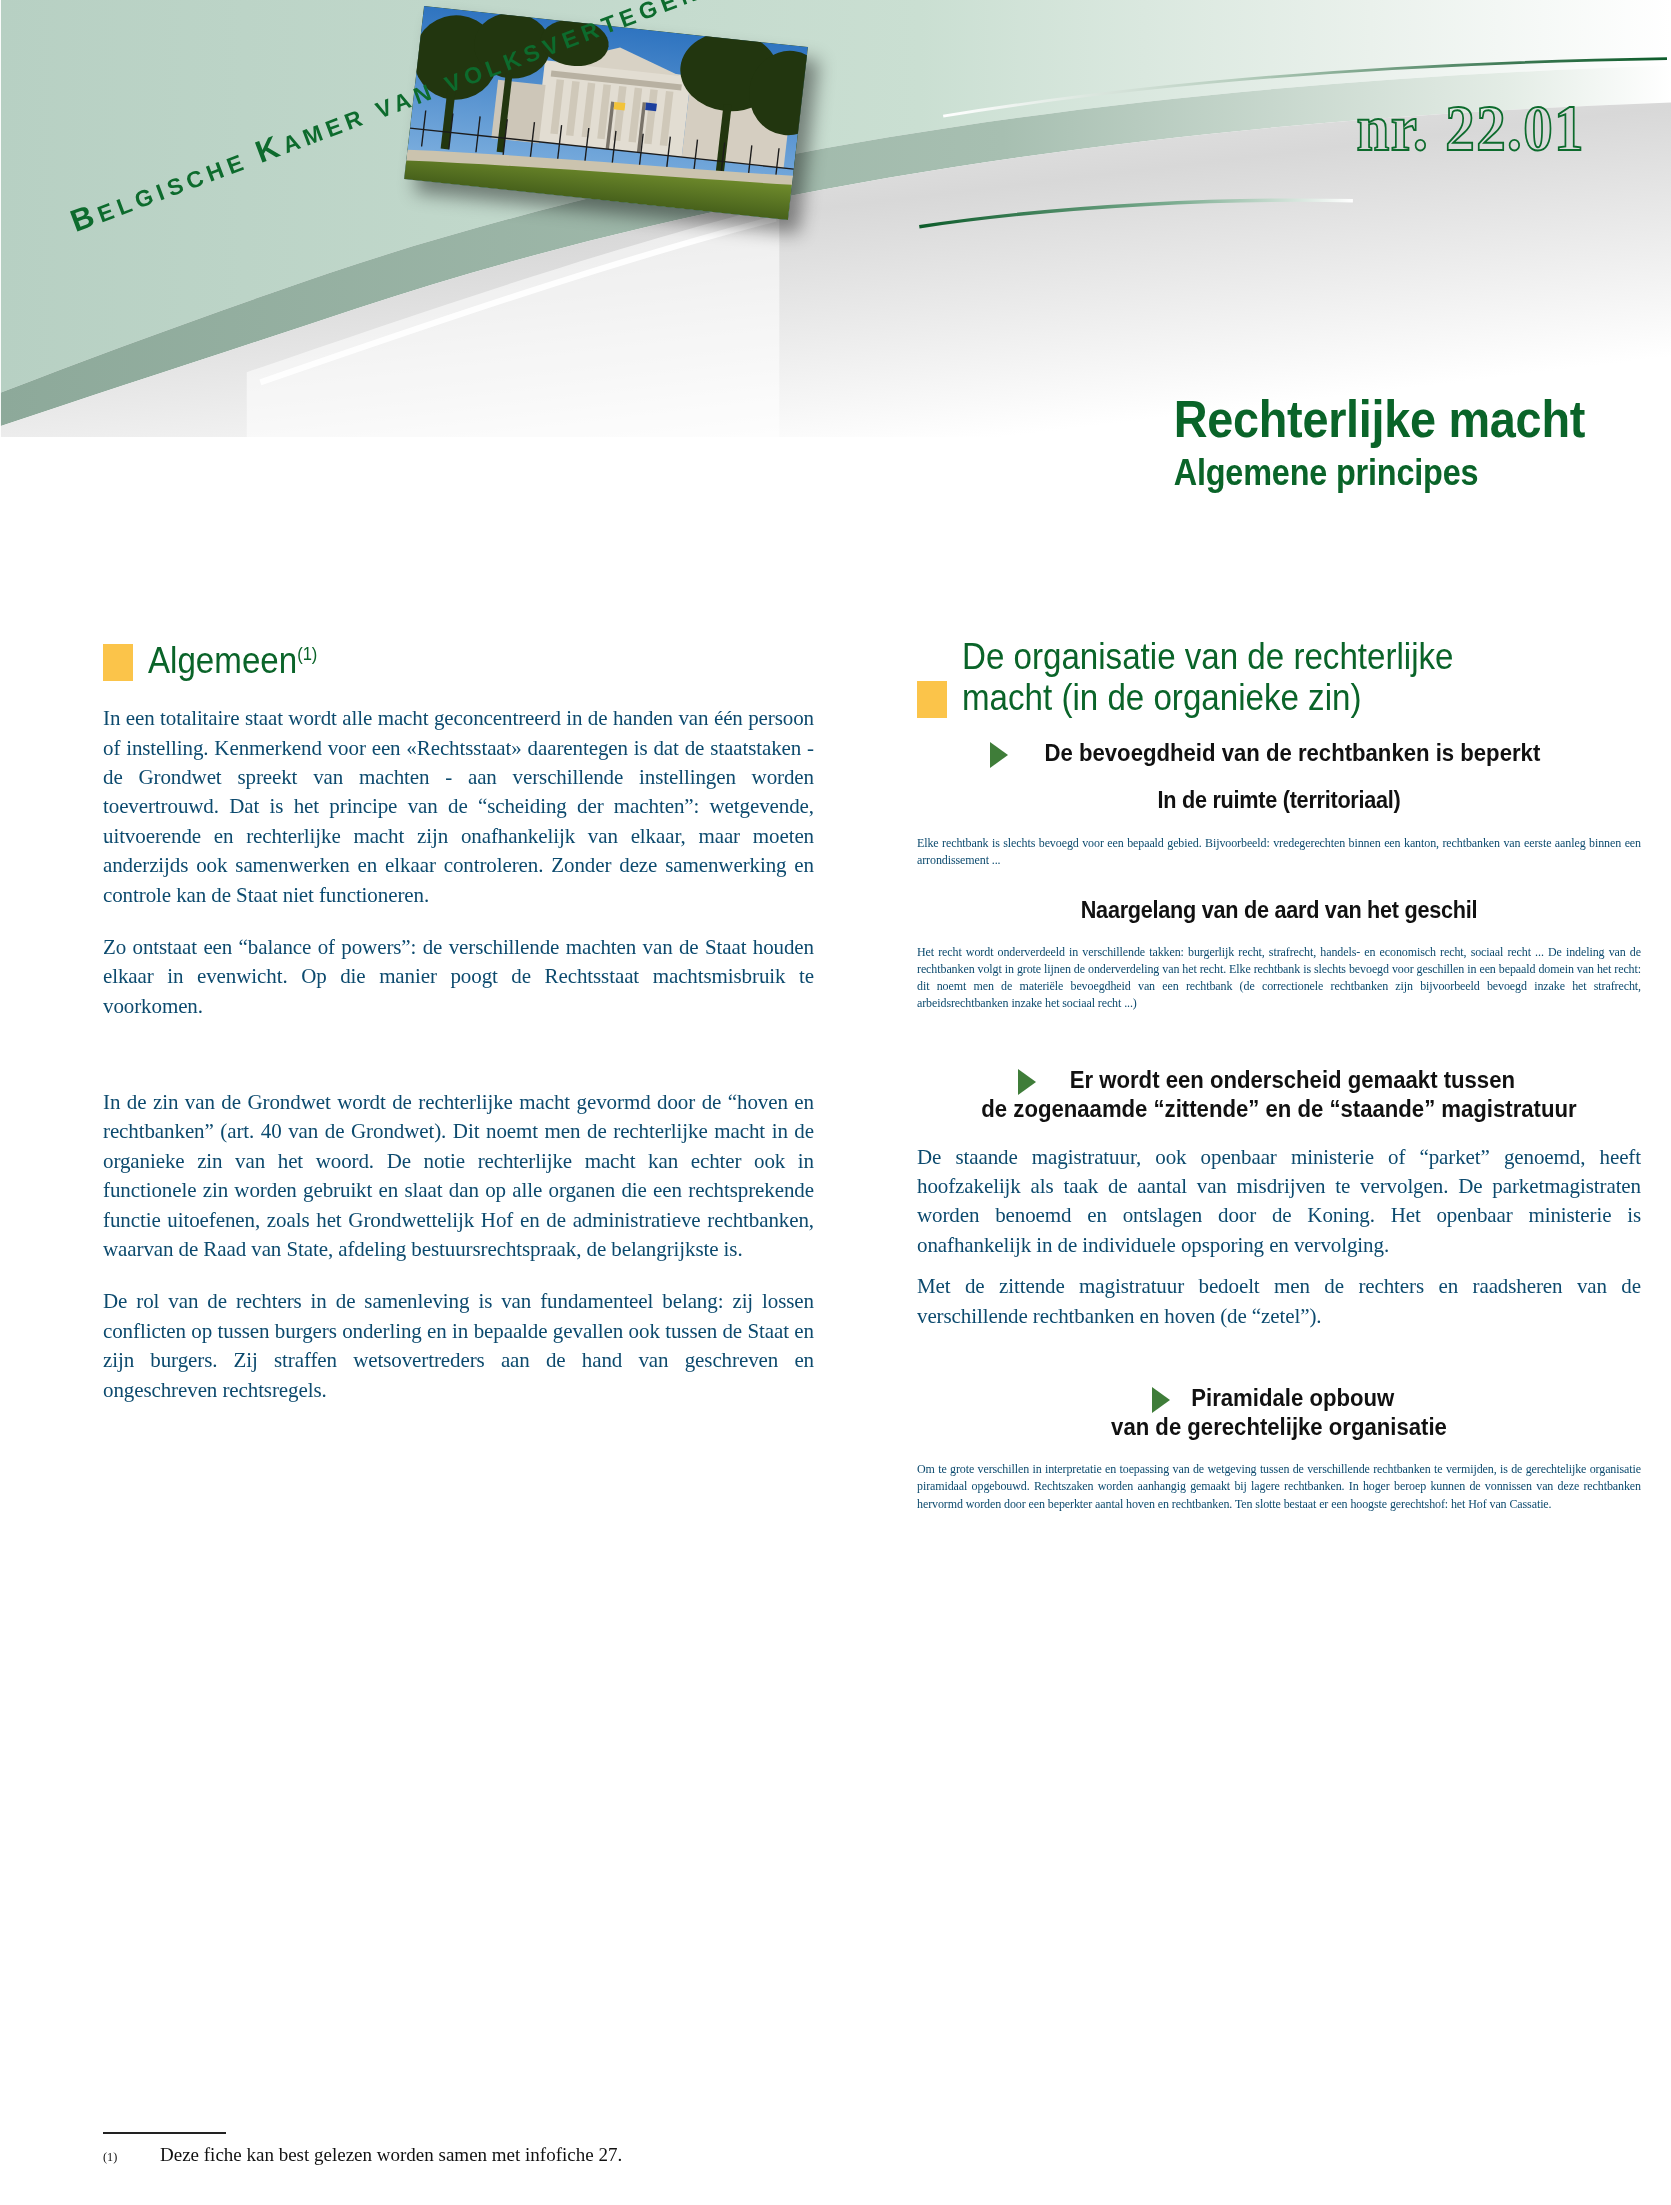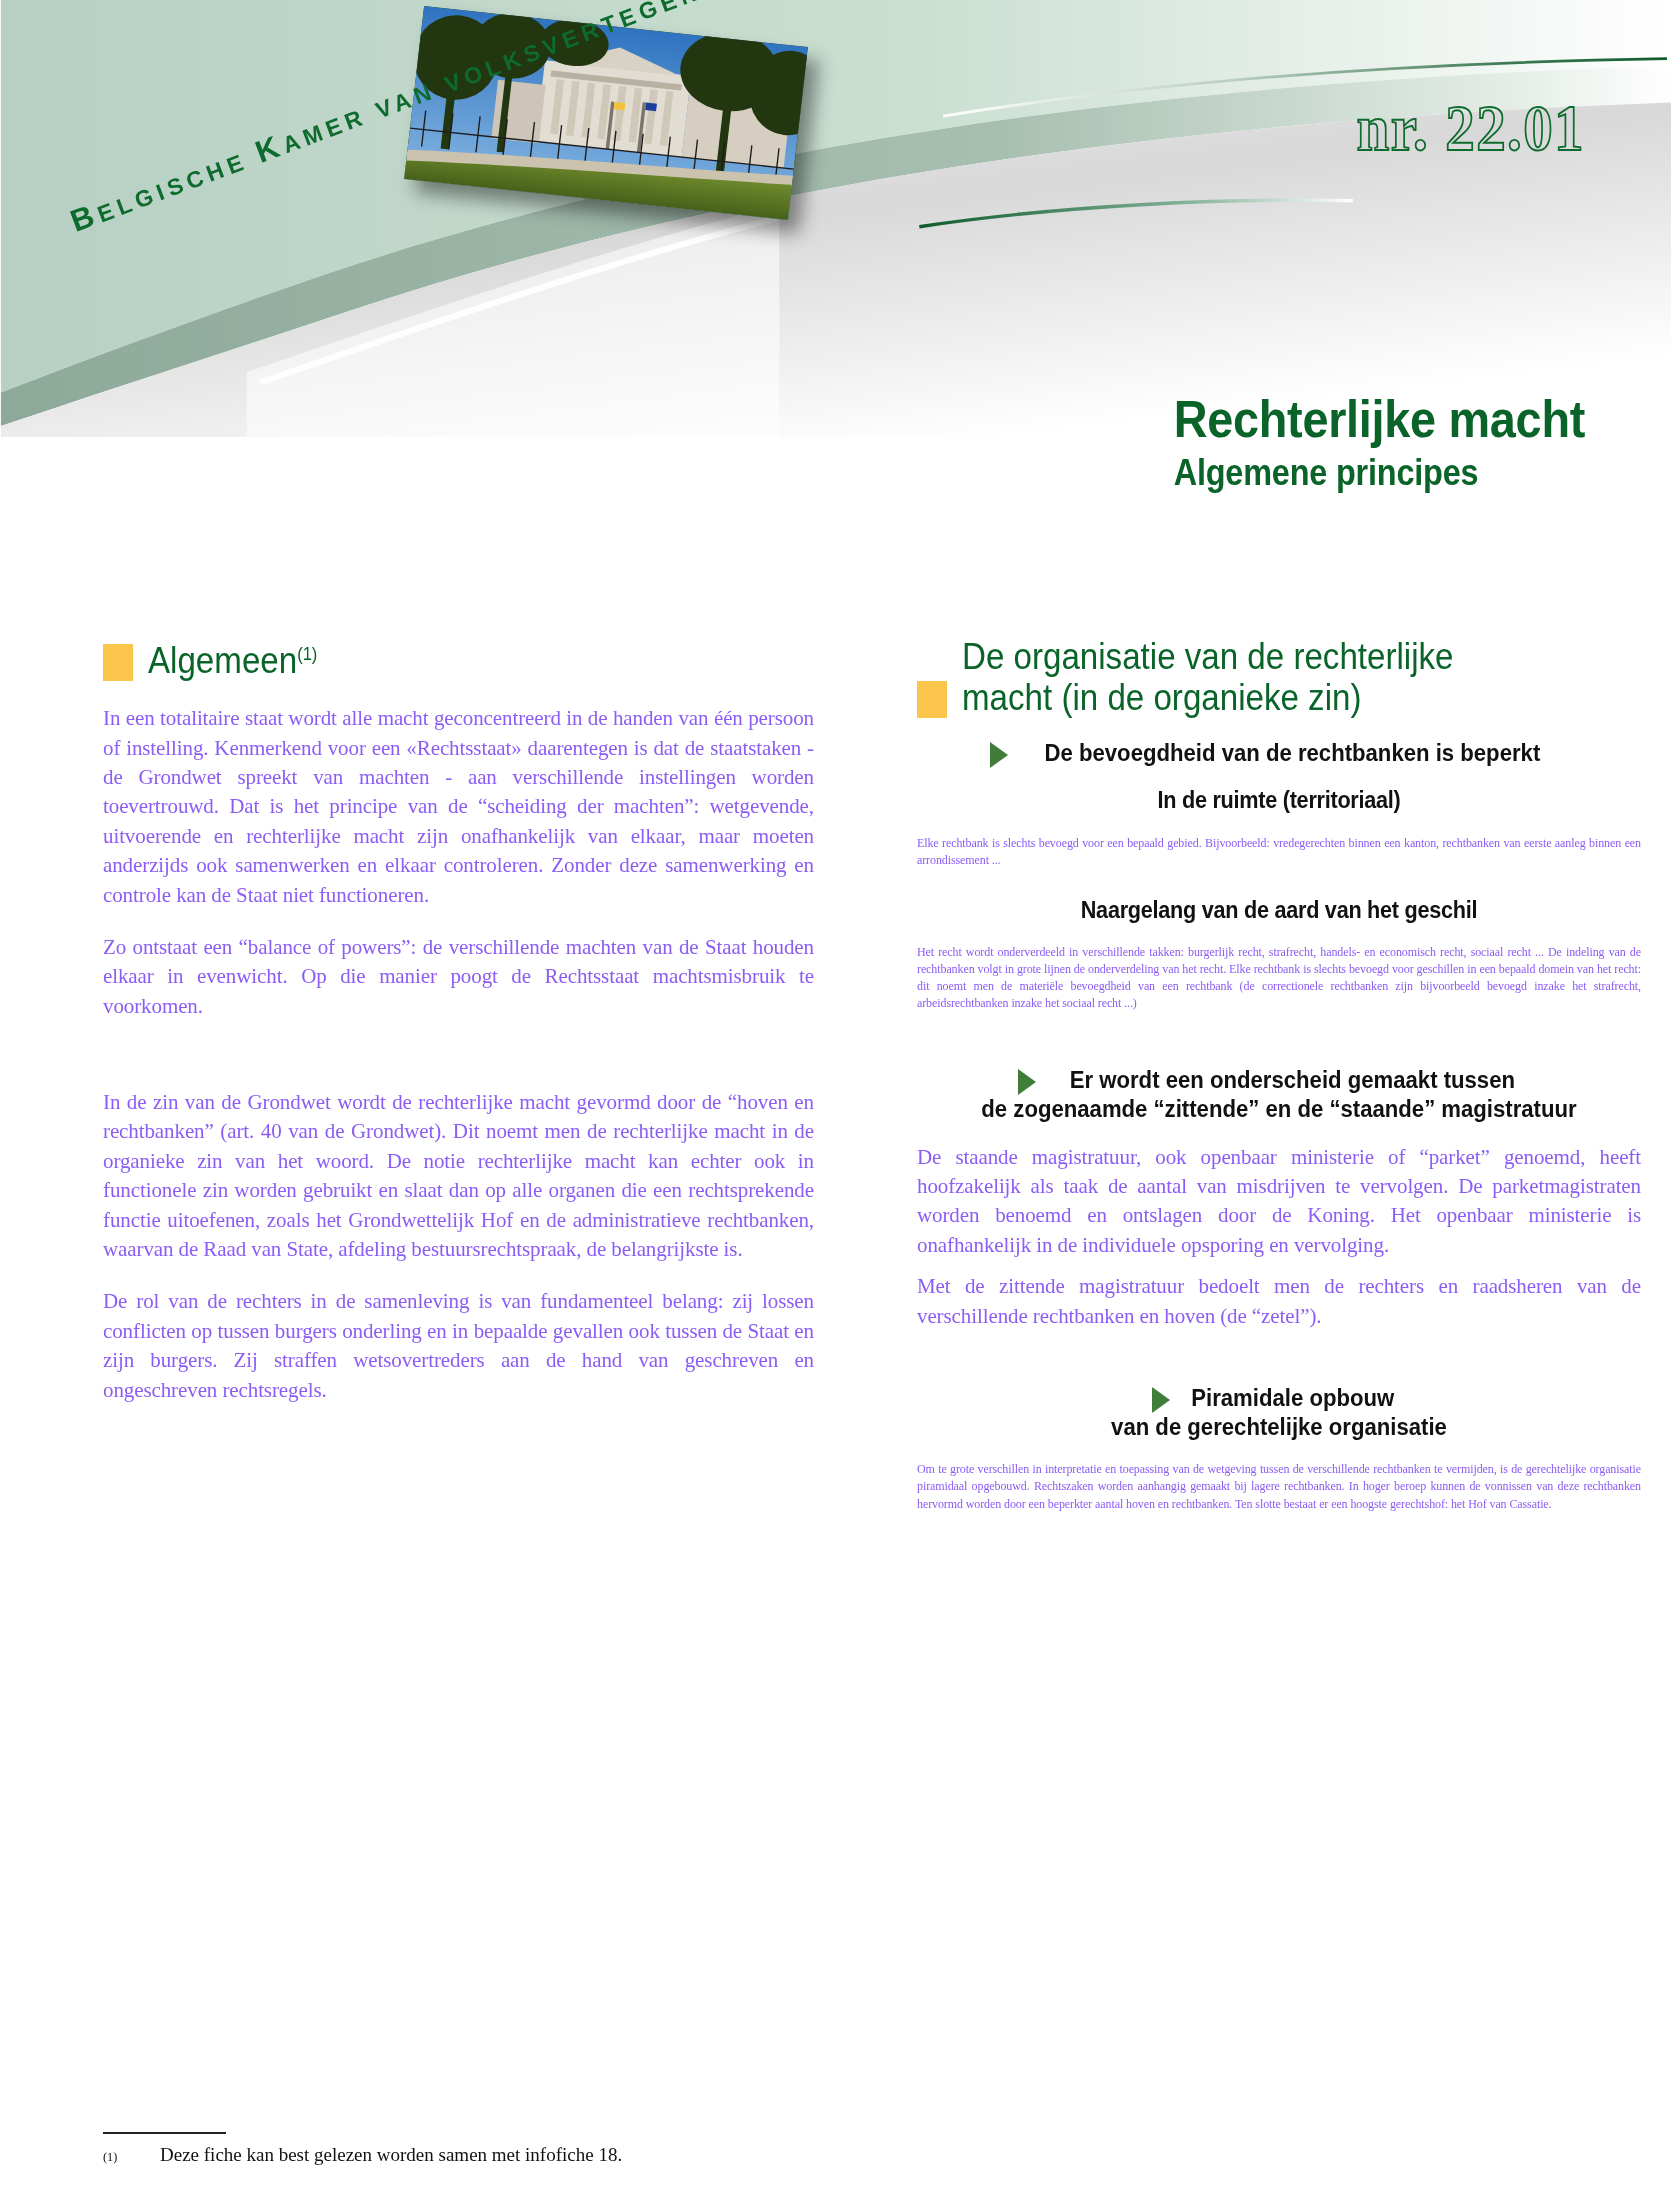--- a/index.html
+++ b/index.html
@@ -133,21 +133,21 @@
   .head-text sup {
     font-size: 18px;
     vertical-align: super;
   }
   .section-head.tight { margin-bottom: 18px; }
 
   p.body {
     font-family: "Liberation Serif", serif;
     font-size: 21px;
     line-height: 1.40;
-    color: #8b5cf6;
+    color: #0c4a6e;
     text-align: justify;
     margin: 0 0 23px 0;
     letter-spacing: -0.1px;
   }
   p.body.small {
     font-size: 12px;
     line-height: 1.42;
   }
   p.body.tightgap { margin-bottom: 12.3px; }
 
@@ -431,18 +431,18 @@
     </div>
     <div class="arrow-extra-line">van de gerechtelijke organisatie</div>
 
     <p class="body small">Om te grote verschillen in interpretatie en toepassing van de wetgeving tussen de verschillende rechtbanken te vermijden, is de gerechtelijke organisatie piramidaal opgebouwd. Rechtszaken worden aanhangig gemaakt bij lagere rechtbanken. In hoger beroep kunnen de vonnissen van deze rechtbanken hervormd worden door een beperkter aantal hoven en rechtbanken. Ten slotte bestaat er een hoogste gerechtshof: het Hof van Cassatie.</p>
   </div>
 
   <div class="footnote">
     <div class="footnote-rule"></div>
     <div class="footnote-row">
       <div class="footnote-mark">(1)</div>
-      <div class="footnote-text">Deze fiche kan best gelezen worden samen met infofiche 18.</div>
+      <div class="footnote-text">Deze fiche kan best gelezen worden samen met infofiche 27.</div>
     </div>
   </div>
 
 </div>
 
 
 </body></html>

